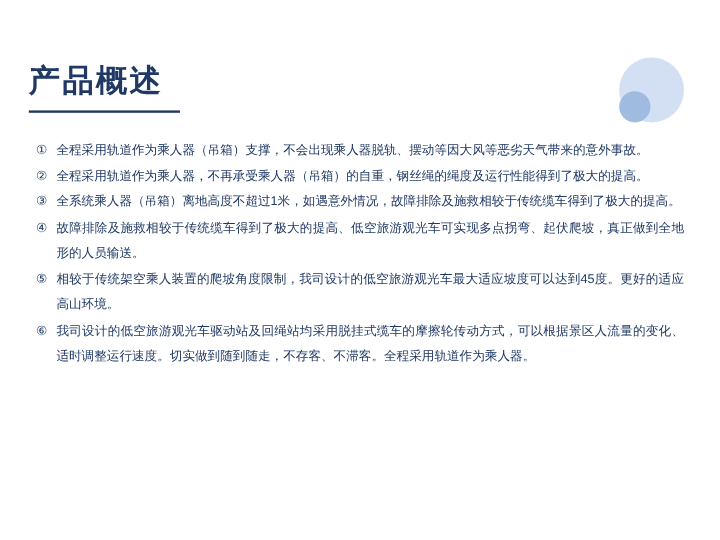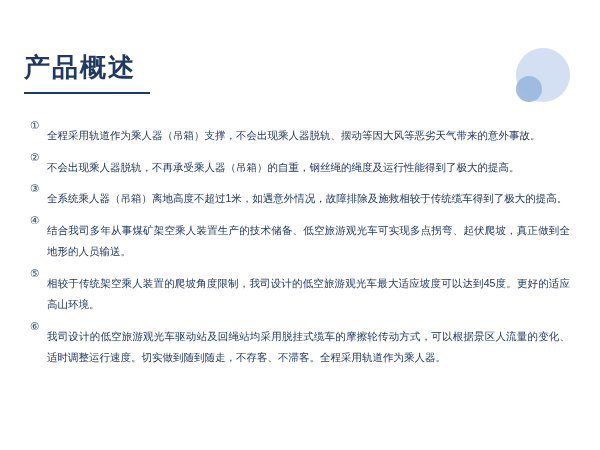--- a/index.html
+++ b/index.html
@@ -86,21 +86,20 @@
   .num {
     width: 17px;
     flex: 0 0 17px;
     text-align: left;
     font-size: 10.5px;
     line-height: 2.05;
   }
   .item-text {
     flex: 1 1 auto;
     text-align: justify;
-    margin-top: 10px;
   }
 </style>
 </head>
 <body>
 
 <div class="slide">
 
   <div class="deco deco-big"></div>
   <div class="deco deco-small"></div>
 
@@ -109,29 +108,29 @@
 
   <div class="body">
 
     <ul class="list">
       <li class="list-item">
         <span class="num">①</span>
         <span class="item-text">全程采用轨道作为乘人器（吊箱）支撑，不会出现乘人器脱轨、摆动等因大风等恶劣天气带来的意外事故。</span>
       </li>
       <li class="list-item">
         <span class="num">②</span>
-        <span class="item-text">不会出现乘人器脱轨，不再承受乘人器（吊箱）的自重，钢丝绳的绳度及运行性能得到了极大的提高。</span>
+        <span class="item-text">全程采用轨道作为乘人器，不再承受乘人器（吊箱）的自重，钢丝绳的绳度及运行性能得到了极大的提高。</span>
       </li>
       <li class="list-item">
         <span class="num">③</span>
         <span class="item-text">全系统乘人器（吊箱）离地高度不超过1米，如遇意外情况，故障排除及施救相较于传统缆车得到了极大的提高。</span>
       </li>
       <li class="list-item">
         <span class="num">④</span>
-        <span class="item-text">结合我司多年从事煤矿架空乘人装置生产的技术储备、低空旅游观光车可实现多点拐弯、起伏爬坡，真正做到全地形的人员输送。</span>
+        <span class="item-text">故障排除及施救相较于传统缆车得到了极大的提高、低空旅游观光车可实现多点拐弯、起伏爬坡，真正做到全地形的人员输送。</span>
       </li>
       <li class="list-item">
         <span class="num">⑤</span>
         <span class="item-text">相较于传统架空乘人装置的爬坡角度限制，我司设计的低空旅游观光车最大适应坡度可以达到45度。更好的适应高山环境。</span>
       </li>
       <li class="list-item">
         <span class="num">⑥</span>
         <span class="item-text">我司设计的低空旅游观光车驱动站及回绳站均采用脱挂式缆车的摩擦轮传动方式，可以根据景区人流量的变化、适时调整运行速度。切实做到随到随走，不存客、不滞客。全程采用轨道作为乘人器。</span>
       </li>
     </ul>

